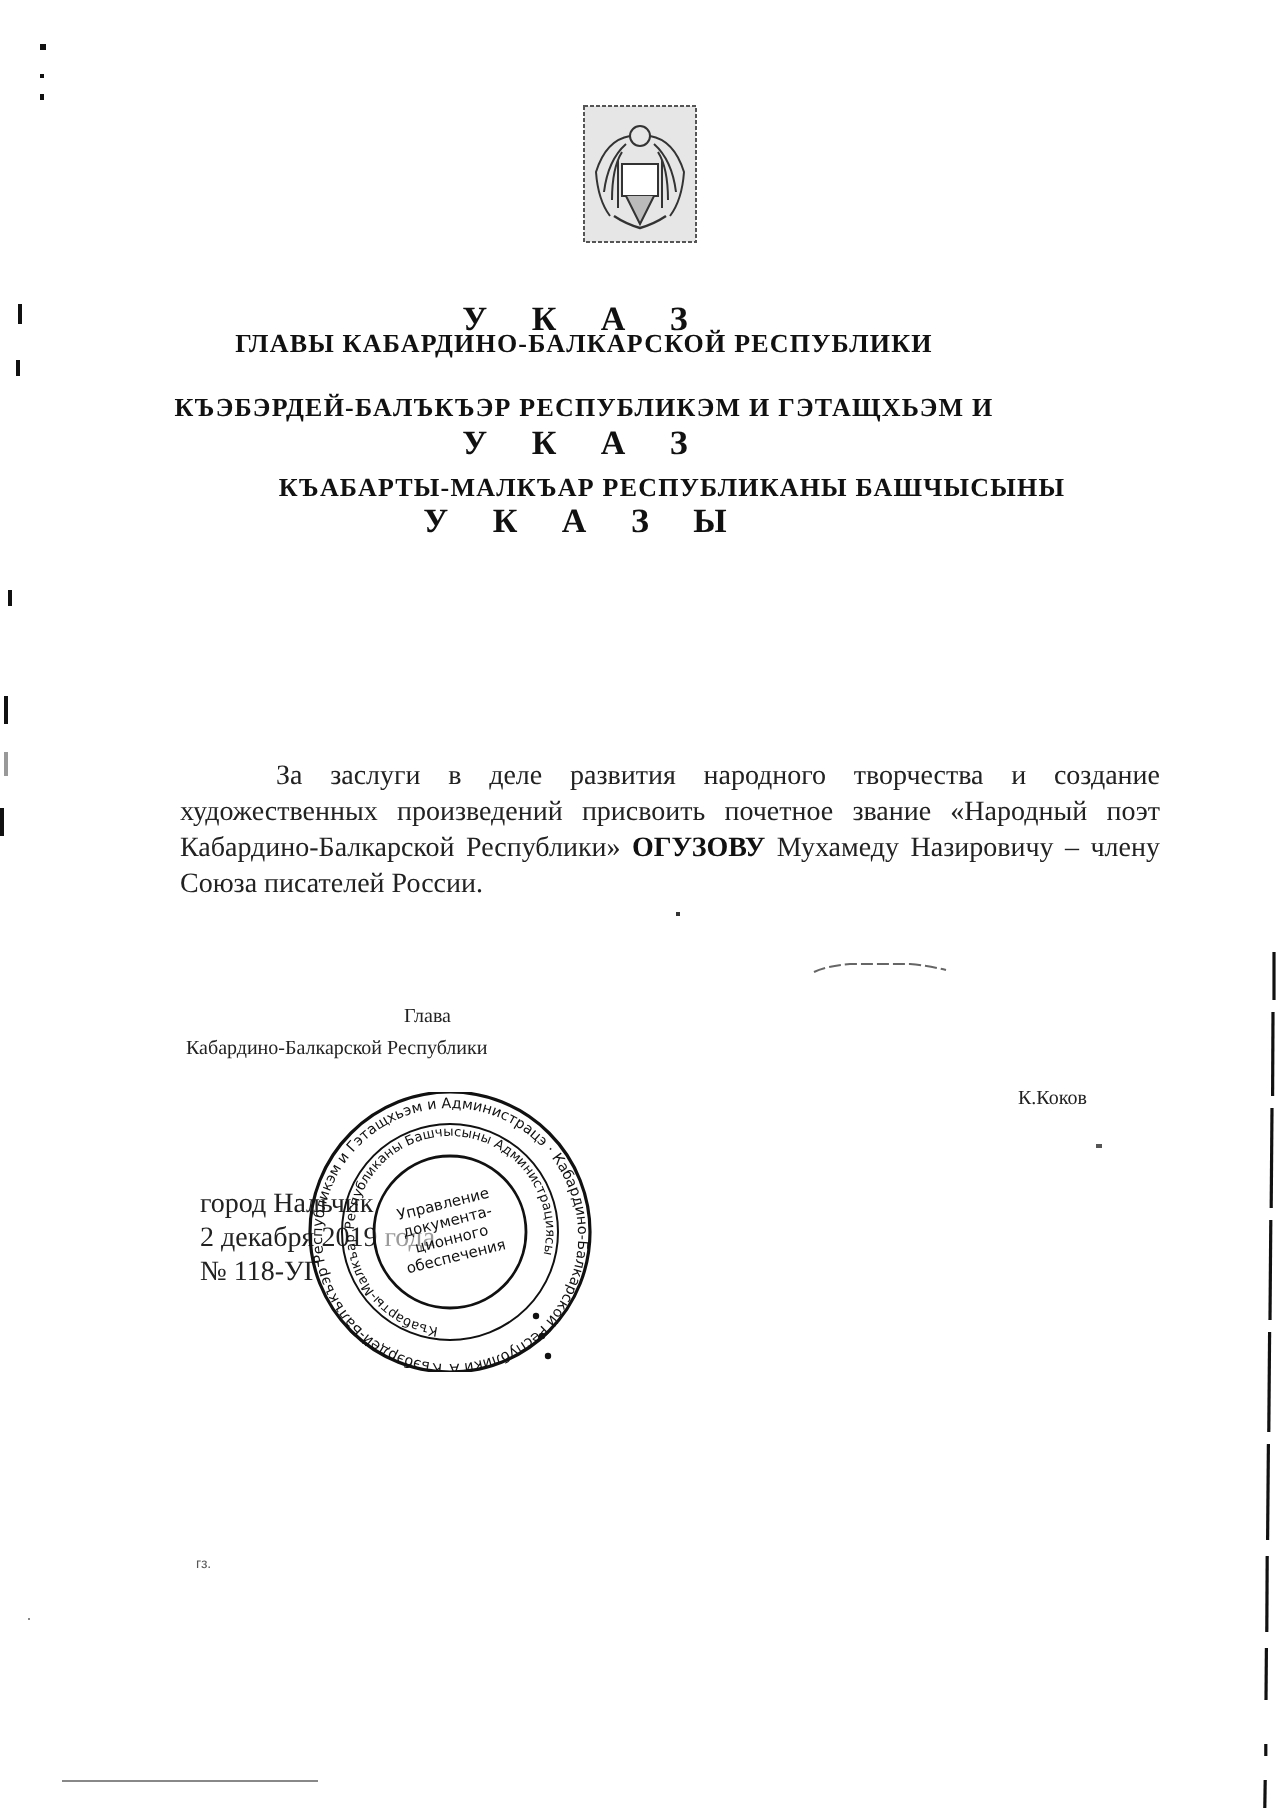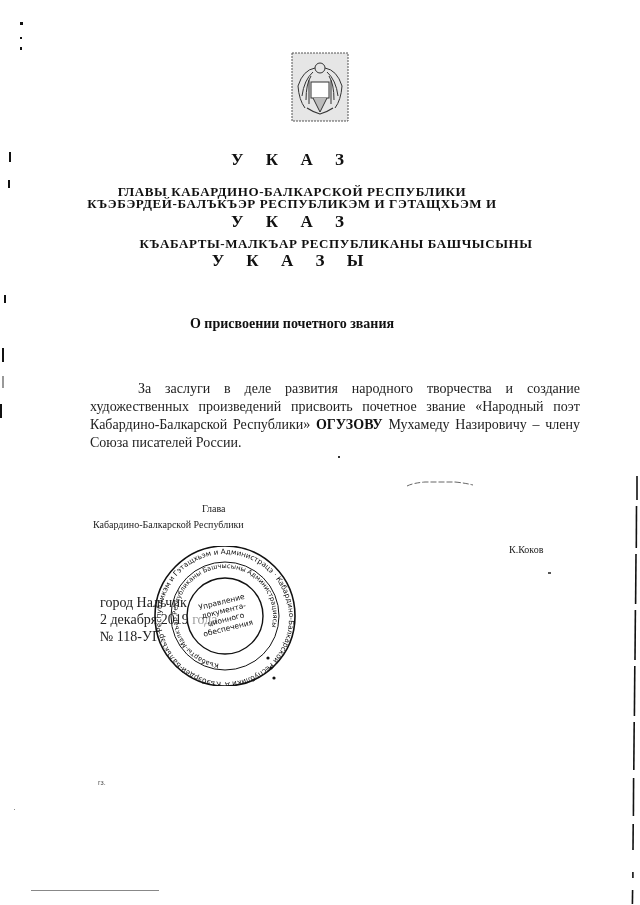--- a/index.html
+++ b/index.html
@@ -66,28 +66,27 @@
     <path d="M38 24 Q43 32 43 48"></path>
     <path d="M18 28 L18 52"></path>
       <path d="M40 28 L40 52"></path>
   </g>
   <rect x="20" y="30" width="18" height="16" fill="#fff" stroke="#333" stroke-width="1"></rect>
   <path d="M22 46 L29 60 L36 46" fill="#bbb" stroke="#333" stroke-width="1"></path>
   <path d="M16 56 Q22 60 29 62 Q36 60 42 56" fill="none" stroke="#333" stroke-width="1.2"></path>
 </svg>
 
 <div class="abs center title-big" style="top:150px;">У К А З</div>
-<div class="abs center title-sub" style="top:184px;">ГЛАВЫ КАБАРДИНО-БАЛКАРСКОЙ РЕСПУБЛИКИ</div>
+<div class="abs center title-sub" style="top:164px;">ГЛАВЫ КАБАРДИНО-БАЛКАРСКОЙ РЕСПУБЛИКИ</div>
 <div class="abs center title-sub" style="top:196px;">КЪЭБЭРДЕЙ-БАЛЪКЪЭР РЕСПУБЛИКЭМ И ГЭТАЩХЬЭМ И</div>
 <div class="abs center title-big" style="top:212px;">У К А З</div>
 <div class="abs center title-sub" style="top:236px;padding-left:44px;">КЪАБАРТЫ-МАЛКЪАР РЕСПУБЛИКАНЫ БАШЧЫСЫНЫ</div>
 <div class="abs center title-big" style="top:251px;">У К А З Ы</div>
 
 <div class="abs center subject" style="top:316px;">
-  <div>О присвоении почетного звания</div>
 </div>
 
 <div class="abs body-text" style="top:380px;">
   <span>За заслуги в деле развития народного творчества и создание художественных произведений присвоить почетное звание «Народный поэт Кабардино-Балкарской Республики»</span>
   <b>ОГУЗОВУ</b>
   <span>Мухамеду Назировичу – члену Союза писателей России.</span>
 </div>
 <div class="abs" style="left:338px;top:456px;width:2px;height:2px;background:#333;"></div>
 
 <svg class="abs" style="left:405px;top:478px;" width="70" height="14" viewBox="0 0 70 14">

